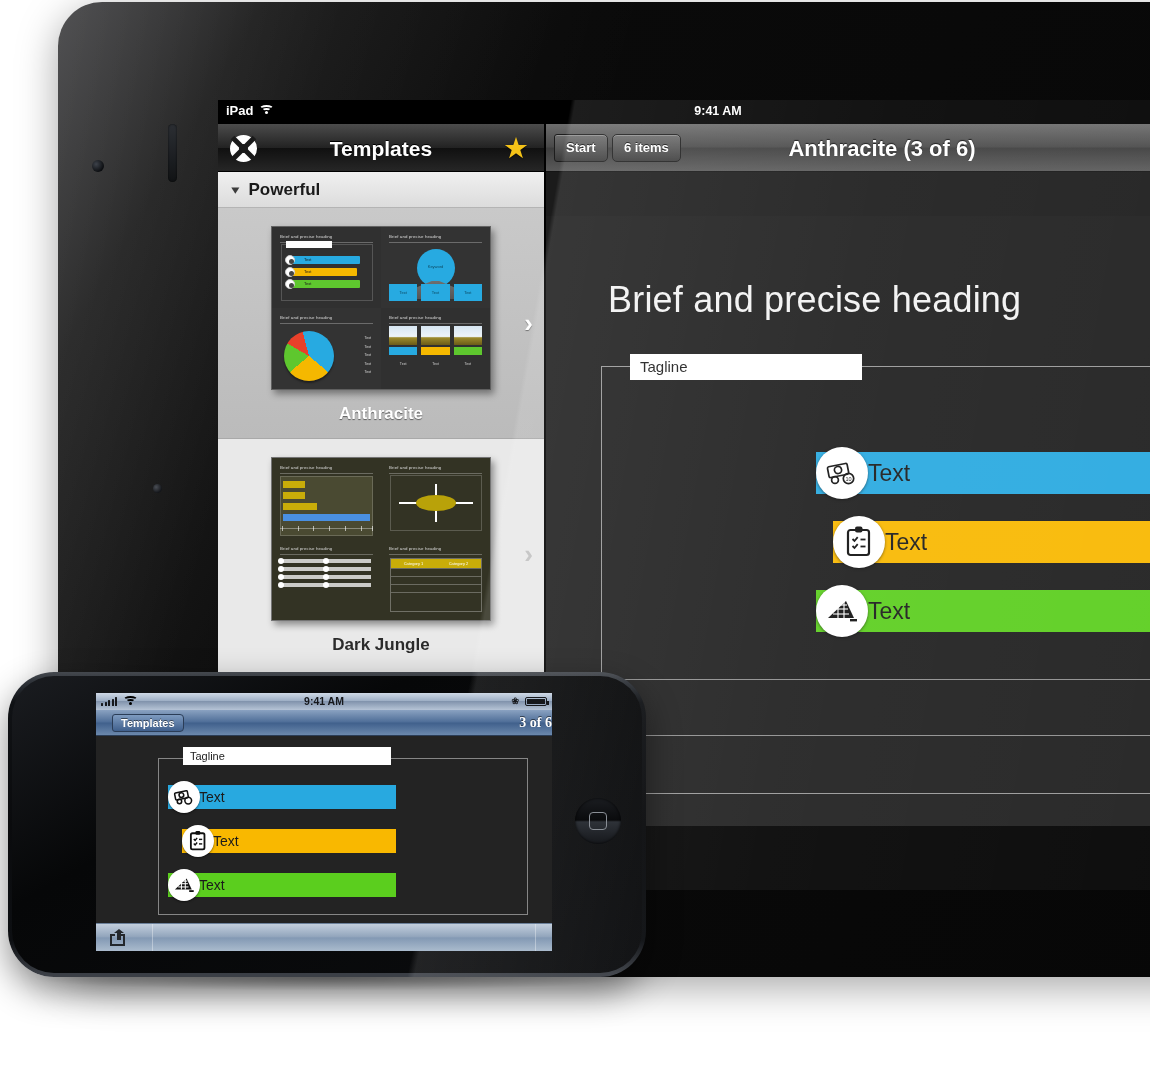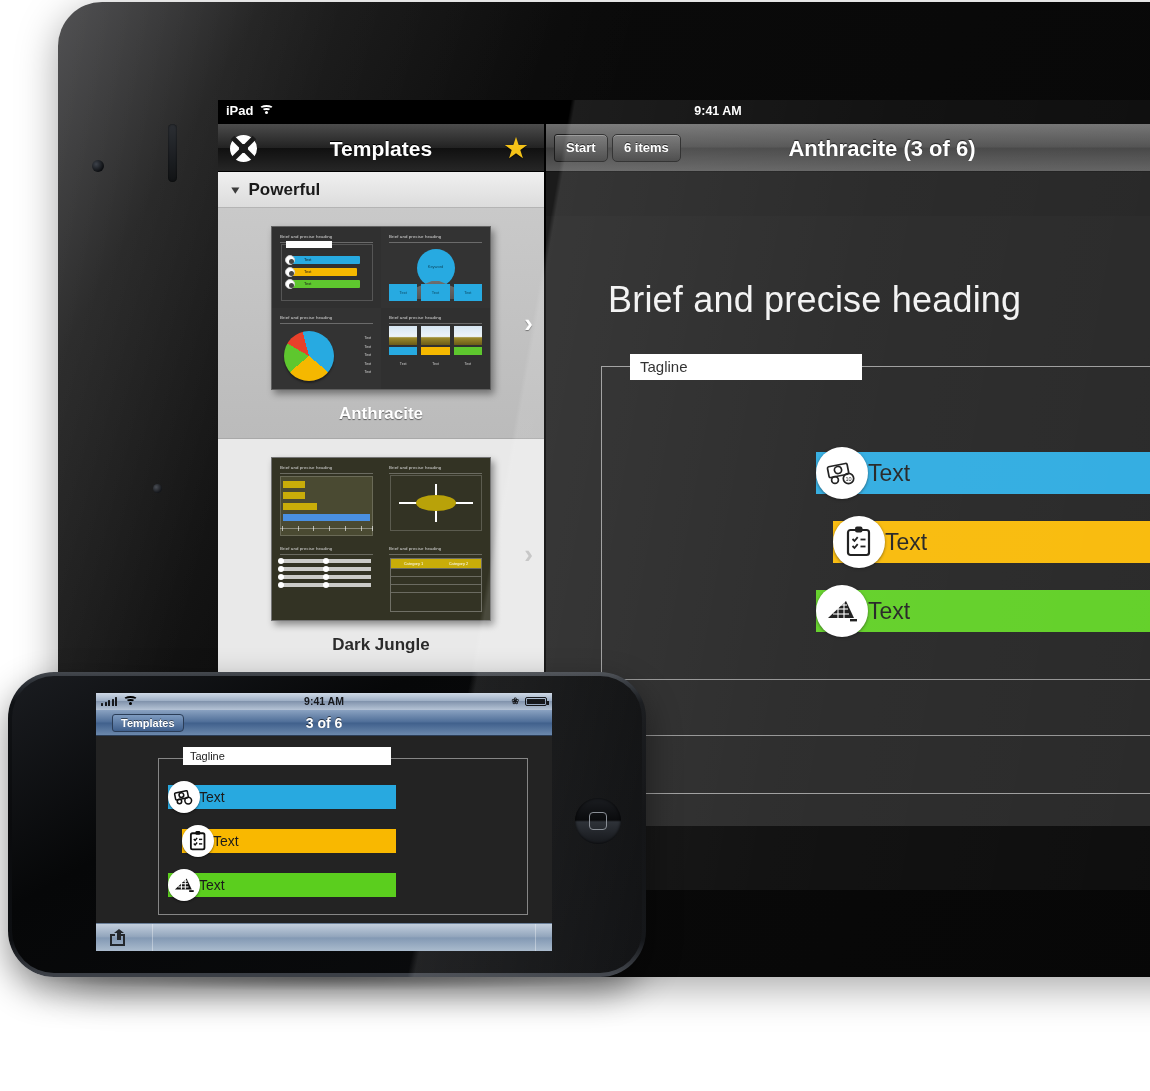--- a/index.html
+++ b/index.html
@@ -296,22 +296,22 @@
   #ip-wifi{ position:absolute; left:27px; top:3px;}
   #ip-battery{ position:absolute; right:5px; top:4px; width:22px; height:9px; border:1px solid #16181c; border-radius:2px;}
   #ip-battery::after{ content:""; position:absolute; right:-3px; top:2.5px; width:2px; height:4px; background:#16181c;}
   #ip-battery i{ position:absolute; left:1px; top:1px; bottom:1px; right:1px; background:#16181c;}
   #ip-bt{ position:absolute; right:33px; top:3px; color:#16181c; font-size:9px;}
   #ip-navbar{
     height:26px; position:relative;
     background:linear-gradient(180deg,#8aa2c1 0%,#4f6e98 48%,#40608c 52%,#6b88ac 100%);
     border-bottom:1px solid #2b3d57;
   }
-  #ip-nav-title{ position:absolute; left:0; right:0; top:5px; text-align:center;
-    color:#fff; font-size:14px; font-weight:bold; text-shadow:0 -1px 0 rgba(0,0,0,.6);}
+  #ip-nav-title{ position:absolute; left:0; right:0; top:5px; text-align:right;
+    color:#fff; font-size:14px; font-weight:bold; text-shadow:0 -1px 0 rgba(0,0,0,.6);font-family:Liberation Serif, serif;}
   #ip-back{
     position:absolute; left:16px; top:4px; height:18px; line-height:17px; padding:0 8px;
     background:linear-gradient(180deg,#7e9bc0,#3f5f8c);
     border:1px solid #2b3d57; border-radius:3px 4px 4px 3px;
     color:#fff; font-size:11px; font-weight:bold; text-shadow:0 -1px 0 rgba(0,0,0,.5);
   }
   #ip-back::before{
     content:""; position:absolute; left:-6px; top:3px; width:12px; height:12px;
     background:linear-gradient(135deg,#7694bb,#3f5f8c);
     border-left:1px solid #2b3d57; border-bottom:1px solid #2b3d57;

